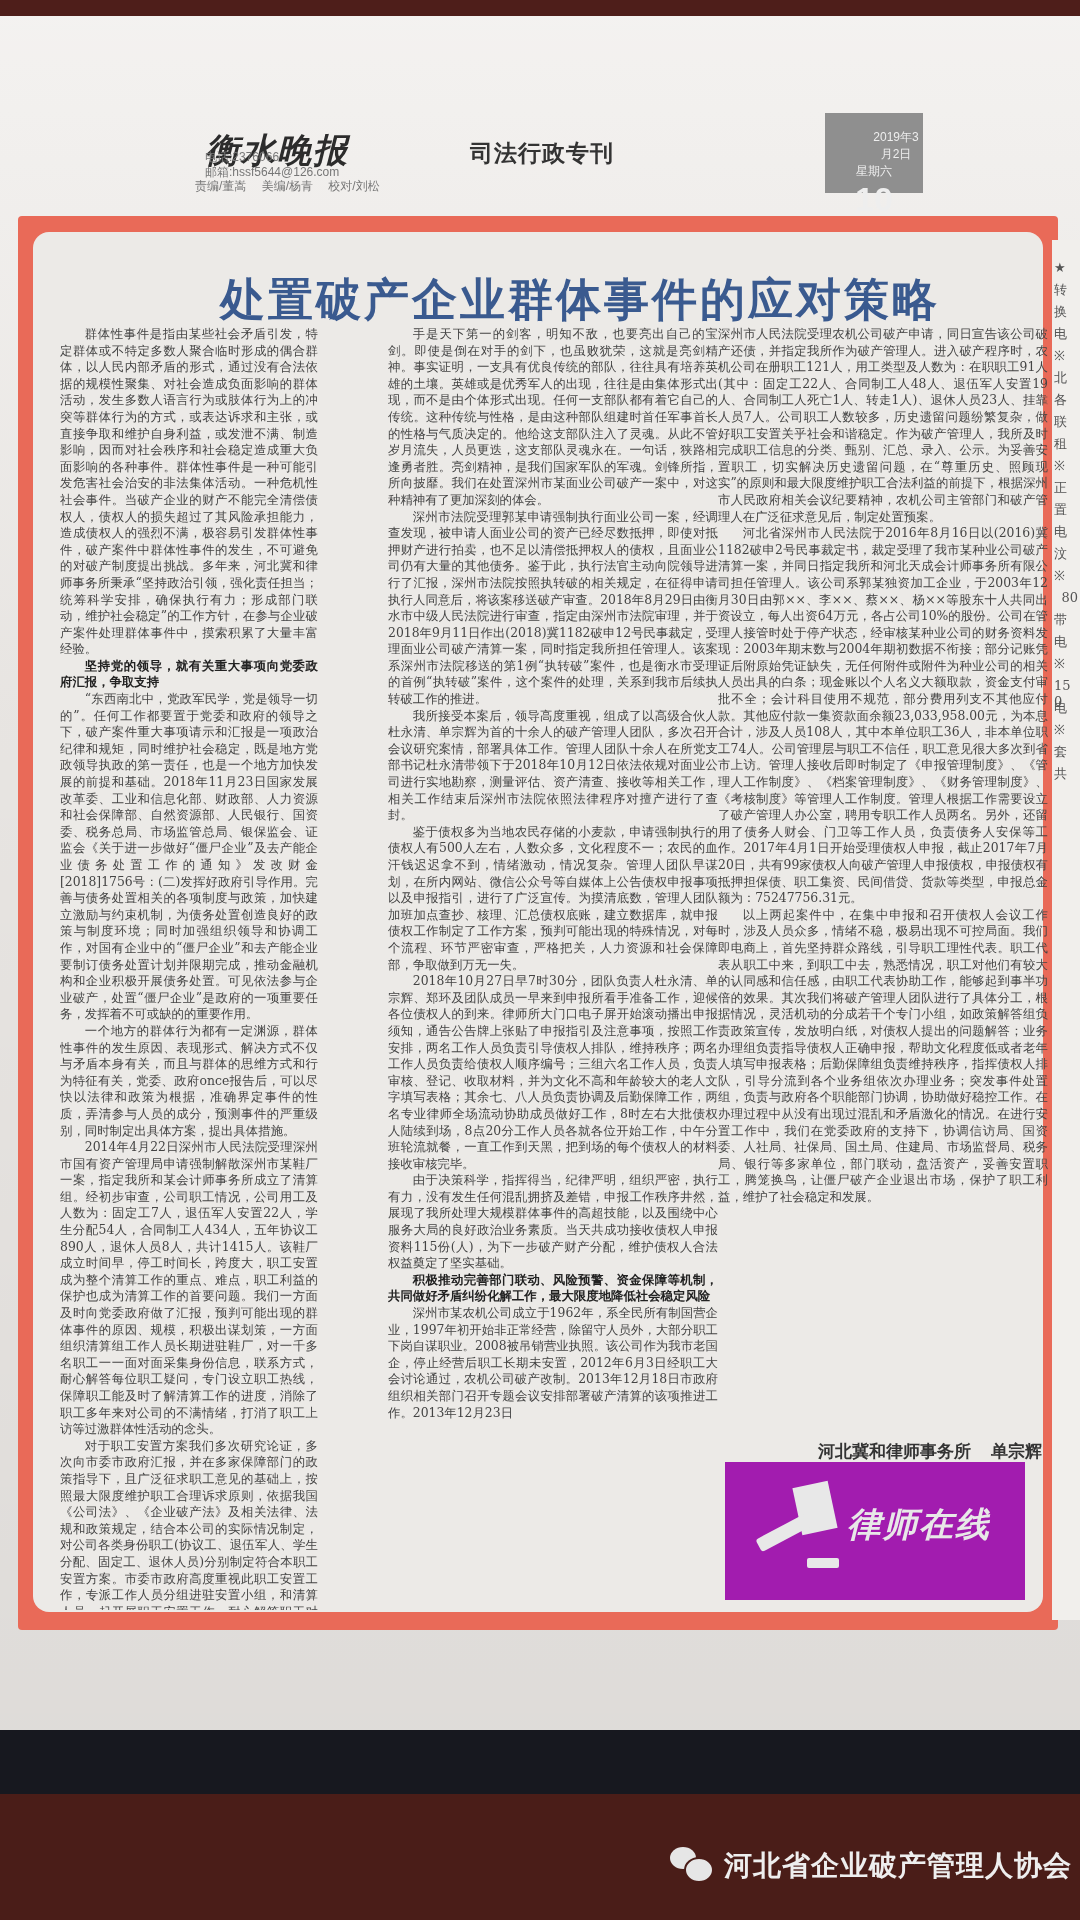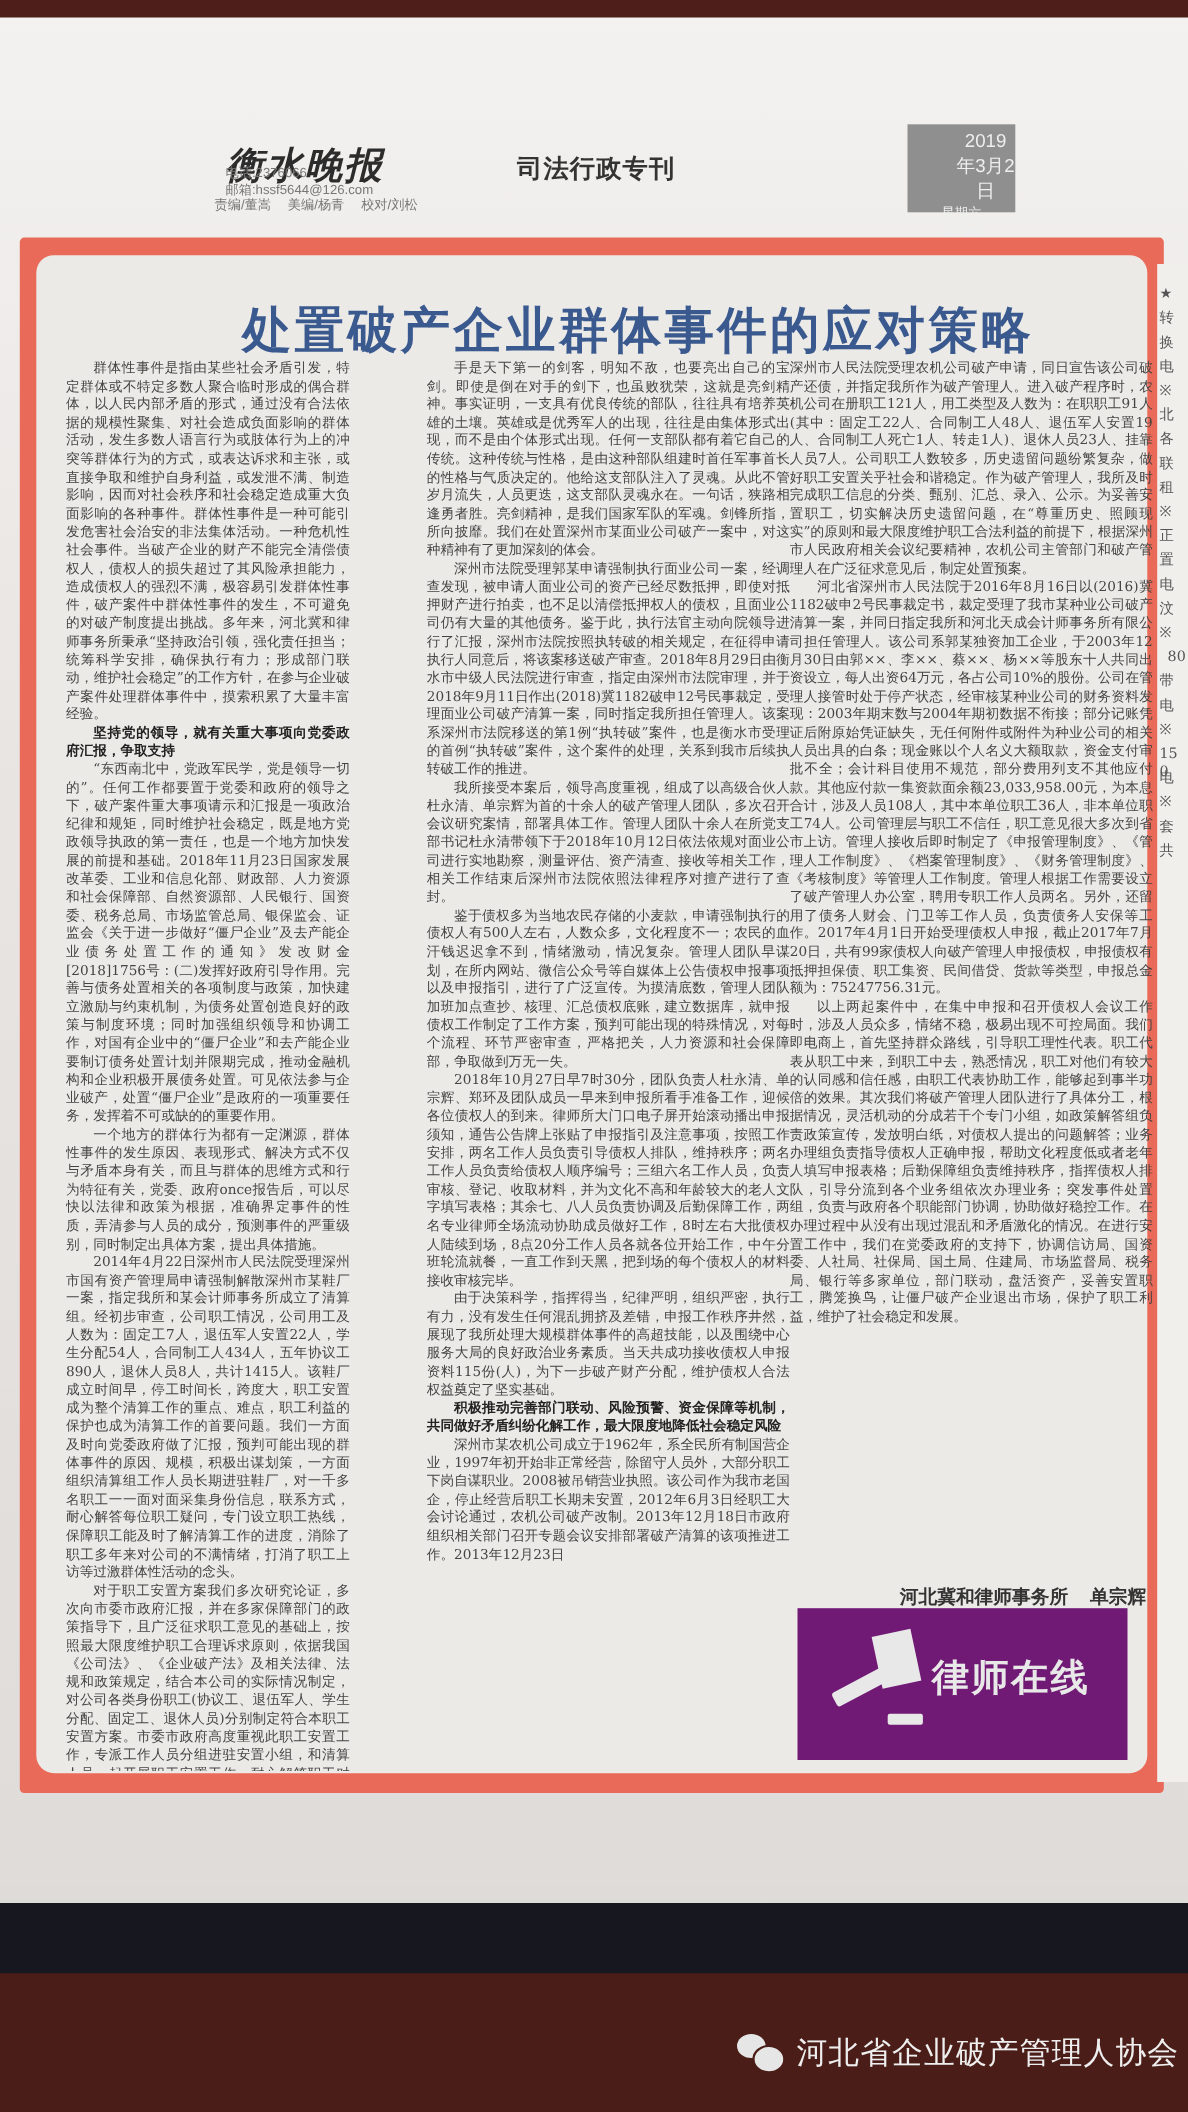--- a/index.html
+++ b/index.html
@@ -7,41 +7,41 @@
   .topbar{position:absolute;left:0;top:0;width:1080px;height:18px;background:#4e1e1a;}
   .paper{position:absolute;left:0;top:16px;width:1080px;height:1740px;background:#ece9e6;}
   .paper-shadow{position:absolute;left:0;top:16px;width:1080px;height:1740px;background:linear-gradient(180deg,rgba(255,255,255,0.4) 0%,rgba(0,0,0,0.02) 40%,rgba(0,0,0,0.06) 100%);}
   .black-strip{position:absolute;left:0;top:1730px;width:1080px;height:64px;background:#17181f;}
   .brown-bottom{position:absolute;left:0;top:1794px;width:1080px;height:126px;background:#4a1d18;}
   .logo{position:absolute;left:205px;top:108px;font-family:"DejaVu Serif",serif;font-size:34px;font-style:italic;font-weight:bold;color:#2c2c2c;letter-spacing:2px;margin-top:20px;}
   .contact{position:absolute;left:205px;top:150px;font-family:"Liberation Sans",sans-serif;font-size:12px;color:#777;line-height:15px;}
   .staff{position:absolute;left:195px;top:178px;font-family:"Liberation Sans",sans-serif;font-size:12px;color:#777;word-spacing:12px;}
   .section-title{position:absolute;left:470px;top:138px;font-family:"DejaVu Serif",serif;font-weight:bold;font-size:23px;color:#333;letter-spacing:1px;}
   .datebox{position:absolute;left:825px;top:113px;width:98px;height:80px;background:#8f8f8f;color:#eee;text-align:center;font-family:"Liberation Sans",sans-serif;}
-  .datebox .d{font-size:17px;margin-top:6px;padding-left:44px;}
+  .datebox .d{font-size:12px;margin-top:16px;padding-left:44px;}
   .datebox .w{font-size:12px;}
   .datebox .p{font-size:34px;font-weight:bold;line-height:38px;}
   .frame{position:absolute;left:18px;top:216px;width:1040px;height:1414px;background:#e96a58;border-radius:4px;}
   .inner{position:absolute;left:33px;top:232px;width:1010px;height:1380px;background:#eceae7;border-radius:16px;}
   .headline{position:absolute;left:120px;top:270px;width:820px;text-align:right;font-family:"DejaVu Serif",serif;font-weight:bold;font-size:45px;color:#3a5a8f;letter-spacing:3px;}
   .col{position:absolute;top:326px;font-family:"DejaVu Serif",serif;font-size:12.4px;line-height:16.6px;color:#444;text-align:justify;overflow:hidden;}
   .col1{left:60px;width:258px;height:1284px;}
   .col2{left:388px;width:330px;height:1284px;}
   .col3{left:718px;width:330px;height:1115px;}
   .col p{margin:0;text-indent:2em;}
   .col .h{font-family:"DejaVu Sans",sans-serif;font-weight:bold;color:#222;text-indent:2em;}
   .byline{position:absolute;left:818px;top:1440px;font-family:"DejaVu Sans",sans-serif;font-weight:bold;font-size:17px;color:#333;word-spacing:14px;}
-  .banner{position:absolute;left:725px;top:1462px;width:300px;height:138px;background:#701a75;}
+  .banner{position:absolute;left:725px;top:1462px;width:300px;height:138px;background:#a21caf;font-style:italic;}
   .banner .label{position:absolute;left:122px;top:40px;font-family:"DejaVu Sans",sans-serif;font-weight:bold;font-size:34px;color:#e8e8e8;letter-spacing:2px;}
   .gavel-head{position:absolute;left:72px;top:22px;width:36px;height:48px;background:#e8e8e8;transform:rotate(-12deg);}
   .gavel-handle{position:absolute;left:30px;top:62px;width:64px;height:14px;background:#e8e8e8;transform:rotate(-28deg);border-radius:3px;}
   .gavel-base{position:absolute;left:82px;top:96px;width:32px;height:10px;background:#e8e8e8;border-radius:2px;}
   .side-strip{position:absolute;left:1052px;top:240px;width:28px;height:1380px;background:#f1efec;}
   .side-strip .c{position:absolute;left:2px;font-size:13px;line-height:16px;color:#555;width:24px;word-break:break-all;}
-  .footer-wechat{position:absolute;left:670px;top:1847px;display:flex;align-items:flex-end;}
+  .footer-wechat{position:absolute;left:670px;top:1847px;display:flex;align-items:flex-start;font-weight:bold;}
   .wechat-icon{position:relative;width:44px;height:36px;margin-right:10px;}
   .bub1{position:absolute;left:0;top:0;width:26px;height:22px;background:#e6e6e6;border-radius:50%;}
   .bub2{position:absolute;left:14px;top:10px;width:26px;height:22px;background:#e6e6e6;border-radius:50%;border:2px solid #4a1d18;}
   .footer-text{font-family:"DejaVu Sans",sans-serif;font-size:28px;color:#eee;letter-spacing:1px;}
 </style>
 </head>
 <body>
 
 <div class="topbar"></div>
 <div class="paper"></div>

